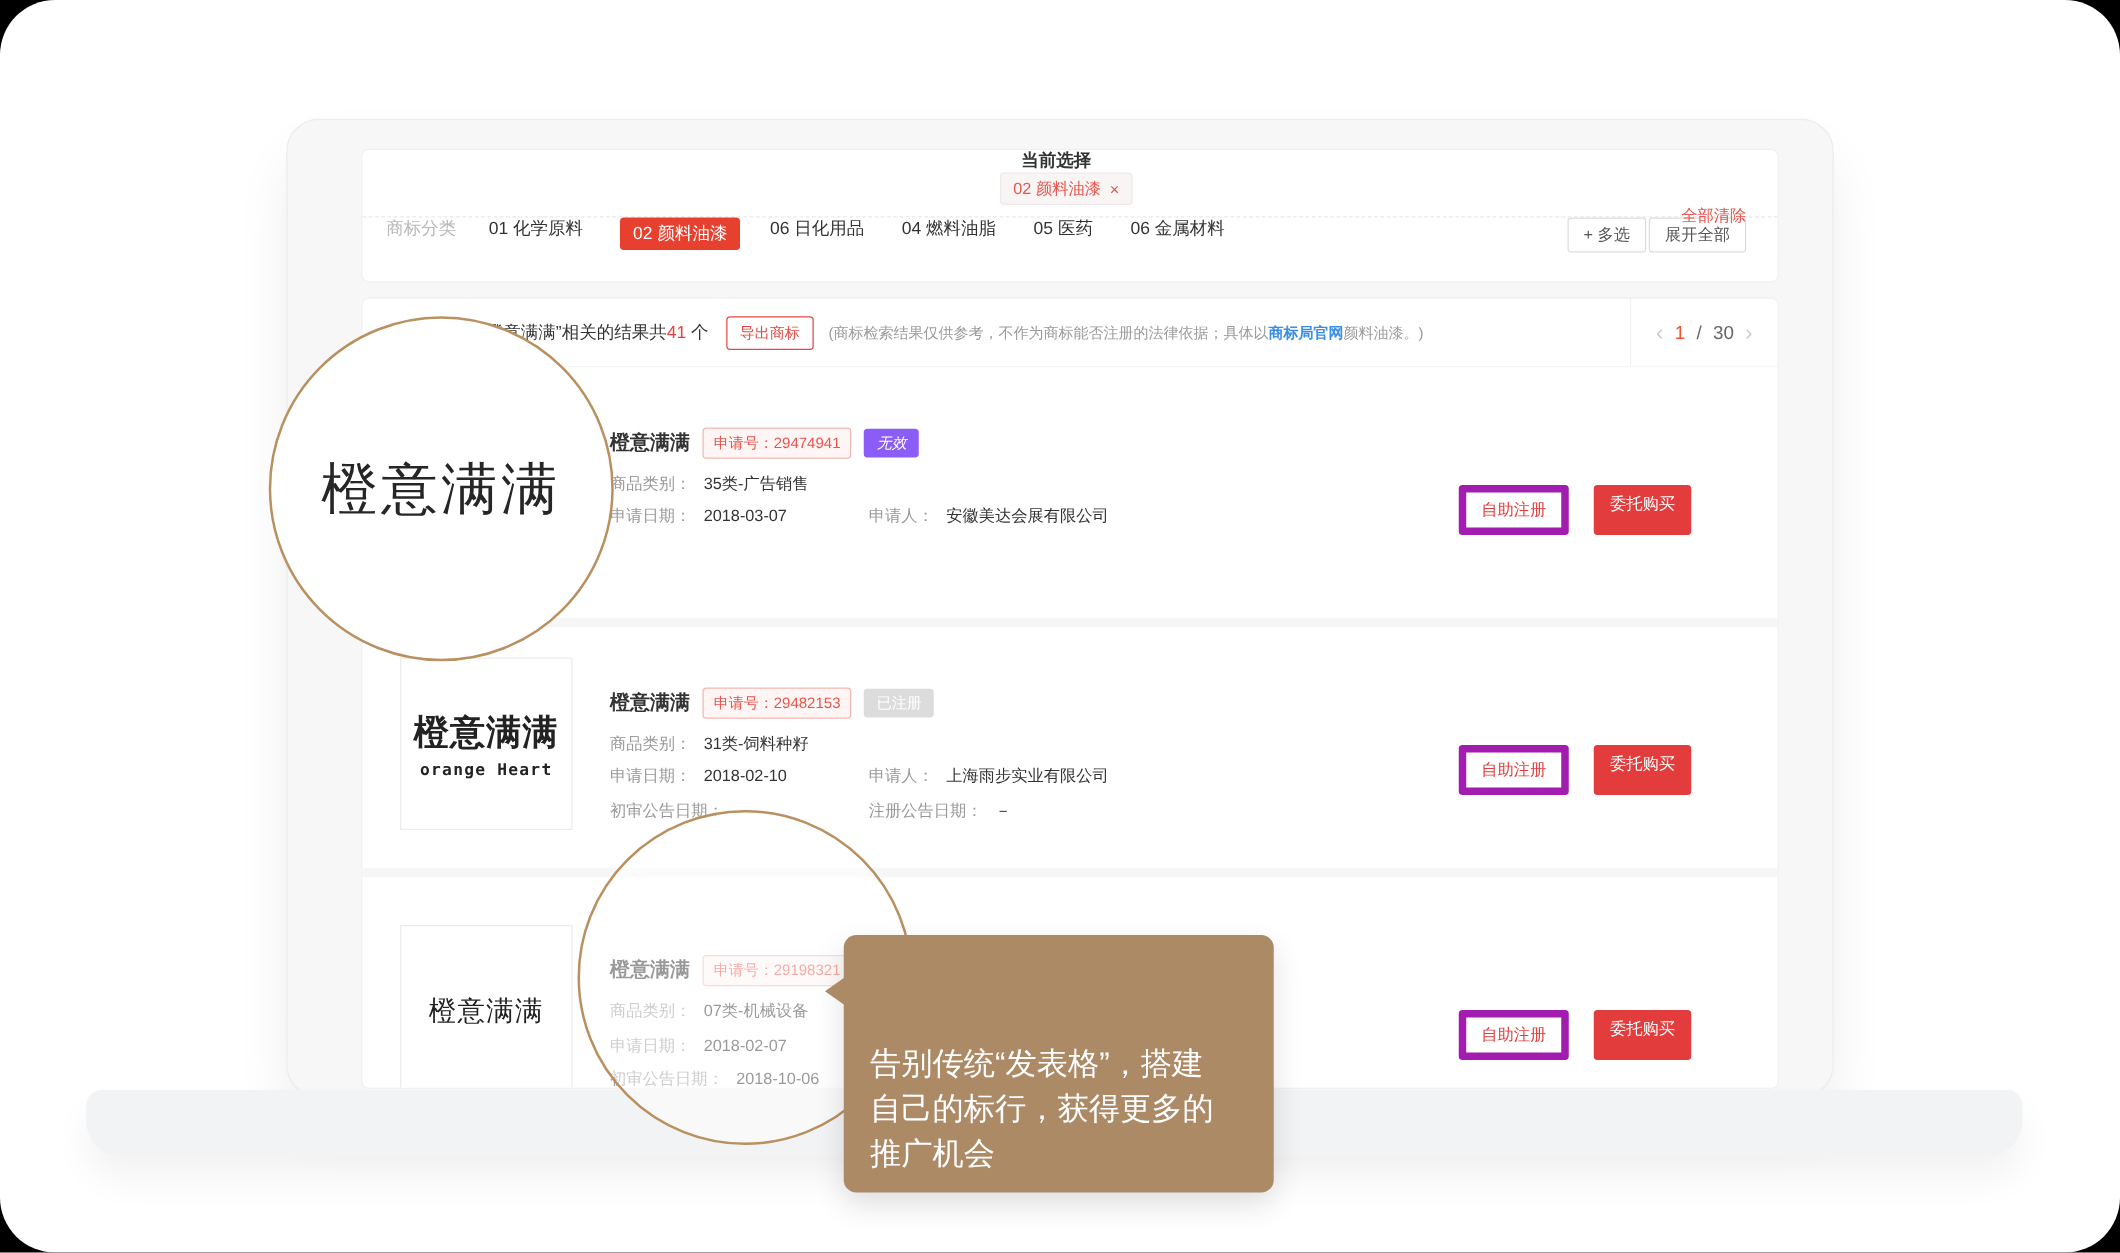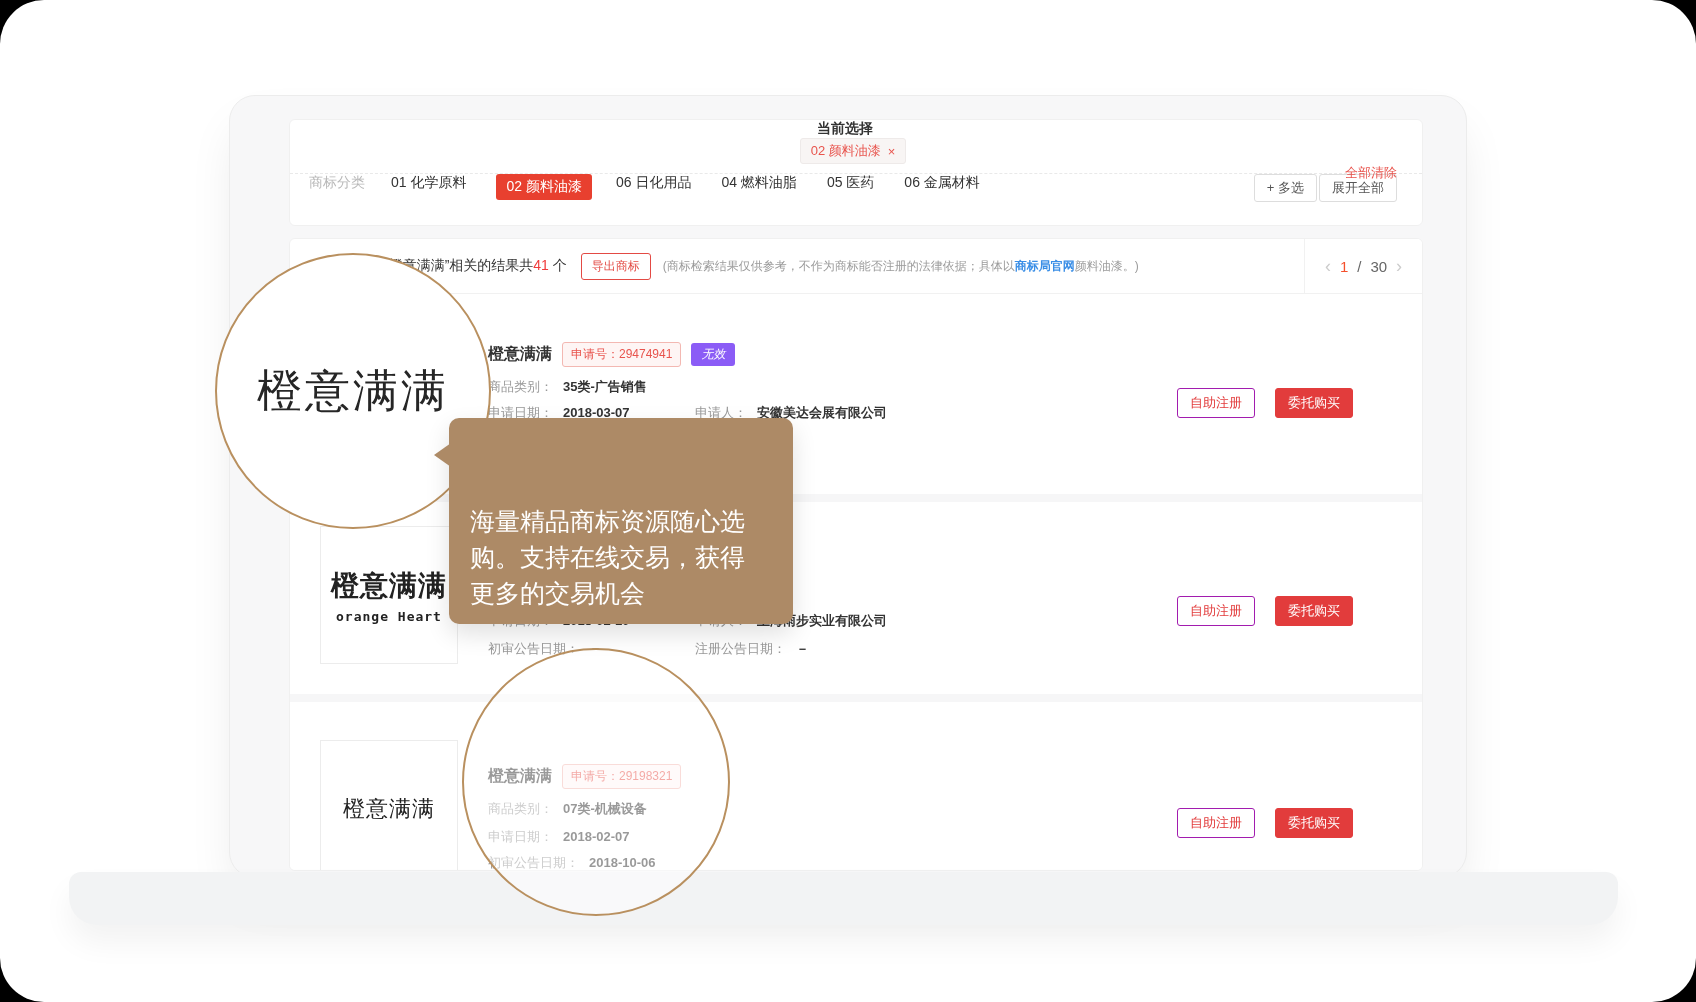--- a/index.html
+++ b/index.html
@@ -72,25 +72,25 @@
   .mark-title{font-size:16px;font-weight:700;color:#333;}
   .appno-tag{font-size:12px;color:#e8544d;border:1px solid #f3b8b2;background:#fef5f4;padding:3px 8px;border-radius:3px;white-space:nowrap;}
   .status{font-size:12px;color:#fff;padding:3px 10px;border-radius:3px;white-space:nowrap;}
   .status-invalid{background:#8b5cf6;font-style:italic;}
   .status-registered{background:#dcdcdc;}
   .fline{position:absolute;left:0;right:0;font-size:13px;white-space:nowrap;}
   .fl-1{top:84px;} .fl-2{top:110px;} .fl-3{top:138px;}
   .row-3 .title-line{top:62px;} .row-3 .fl-1{top:98px;} .row-3 .fl-2{top:126px;} .row-3 .fl-3{top:152px;}
   .row-3 .thumb{top:38px;}
   .flabel{color:#999;margin-right:10px;}
-  .fvalue{color:#333;font-weight:bold;}
+  .fvalue{color:#333;}
   .fcol2{position:absolute;left:207px;top:0;}
   .row-actions{position:absolute;right:69px;top:94px;display:flex;gap:20px;}
   .row-3 .row-actions{top:106px;}
-  .btn-outline{border:1px solid #a21caf;color:#e23c3c;background:#fff;font-size:13px;padding:5px 12px;border-radius:3px;white-space:nowrap;}
+  .btn-outline{border:6px solid #a21caf;color:#e23c3c;background:#fff;font-size:13px;padding:5px 12px;border-radius:3px;white-space:nowrap;}
   .btn-solid{border:1px solid #e23c3c;color:#fff;background:#e23c3c;font-size:13px;padding:5px 12px;border-radius:3px;white-space:nowrap;}
 
   
   .magnifier{position:absolute;border-radius:50%;border:2px solid #b9905f;box-sizing:border-box;z-index:5;}
   .magnifier-1{left:215px;top:253px;width:276px;height:276px;background:#fff;display:flex;align-items:center;justify-content:center;}
   .magnifier-1 .mag-text{font-size:45px;color:#262626;font-weight:500;letter-spacing:3px;white-space:nowrap;}
   .magnifier-2{left:462px;top:648px;width:268px;height:268px;background:rgba(255,255,255,0.5);}
   .tooltip{
     position:absolute;background:#ad8a66;color:#fff;border-radius:10px;padding:13px 21px;
     font-size:25px;line-height:36px;white-space:pre-line;z-index:6;
@@ -221,20 +221,20 @@
     </div>
   </div>
 
   <div class="laptop-base"></div>
 
   <div class="magnifier magnifier-1">
     <span class="mag-text">橙意满满</span>
   </div>
   <div class="magnifier magnifier-2"></div>
 
-  <div class="tooltip tooltip-1">
+  <div class="tooltip tooltip-2">
     <span class="tip-arrow"></span>
-    <span>海量精品商标资源随心选
-购。支持在线交易，获得
-更多的交易机会</span>
+    <span>告别传统“发表格”，搭建
+自己的标行，获得更多的
+推广机会</span>
   </div>
 
 </div>
 
 </body></html>

